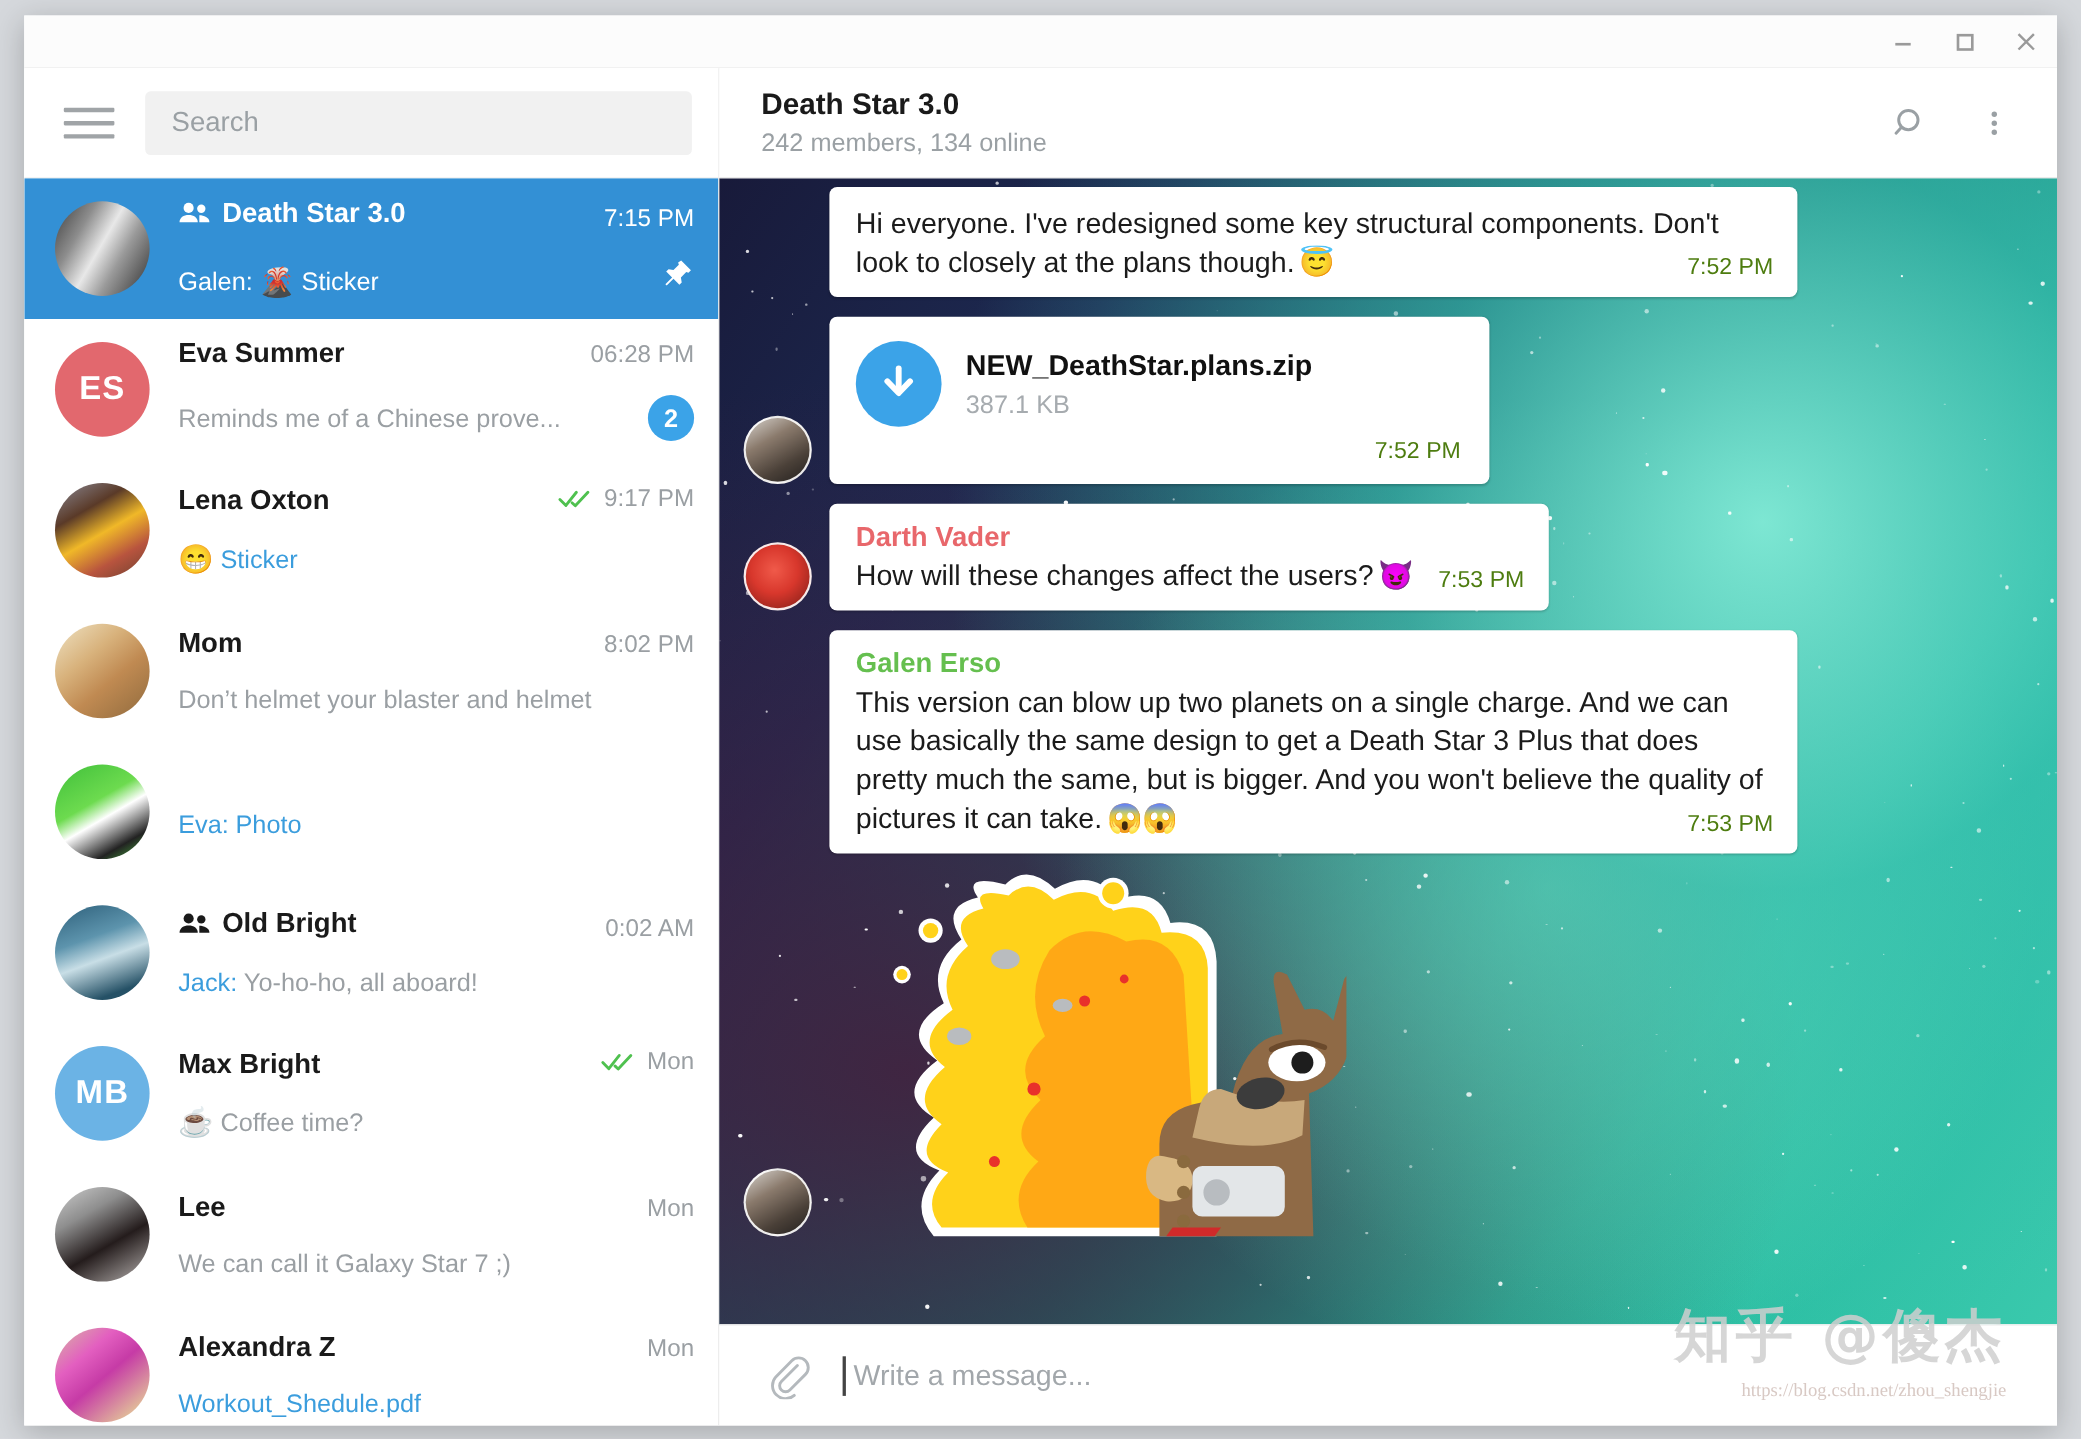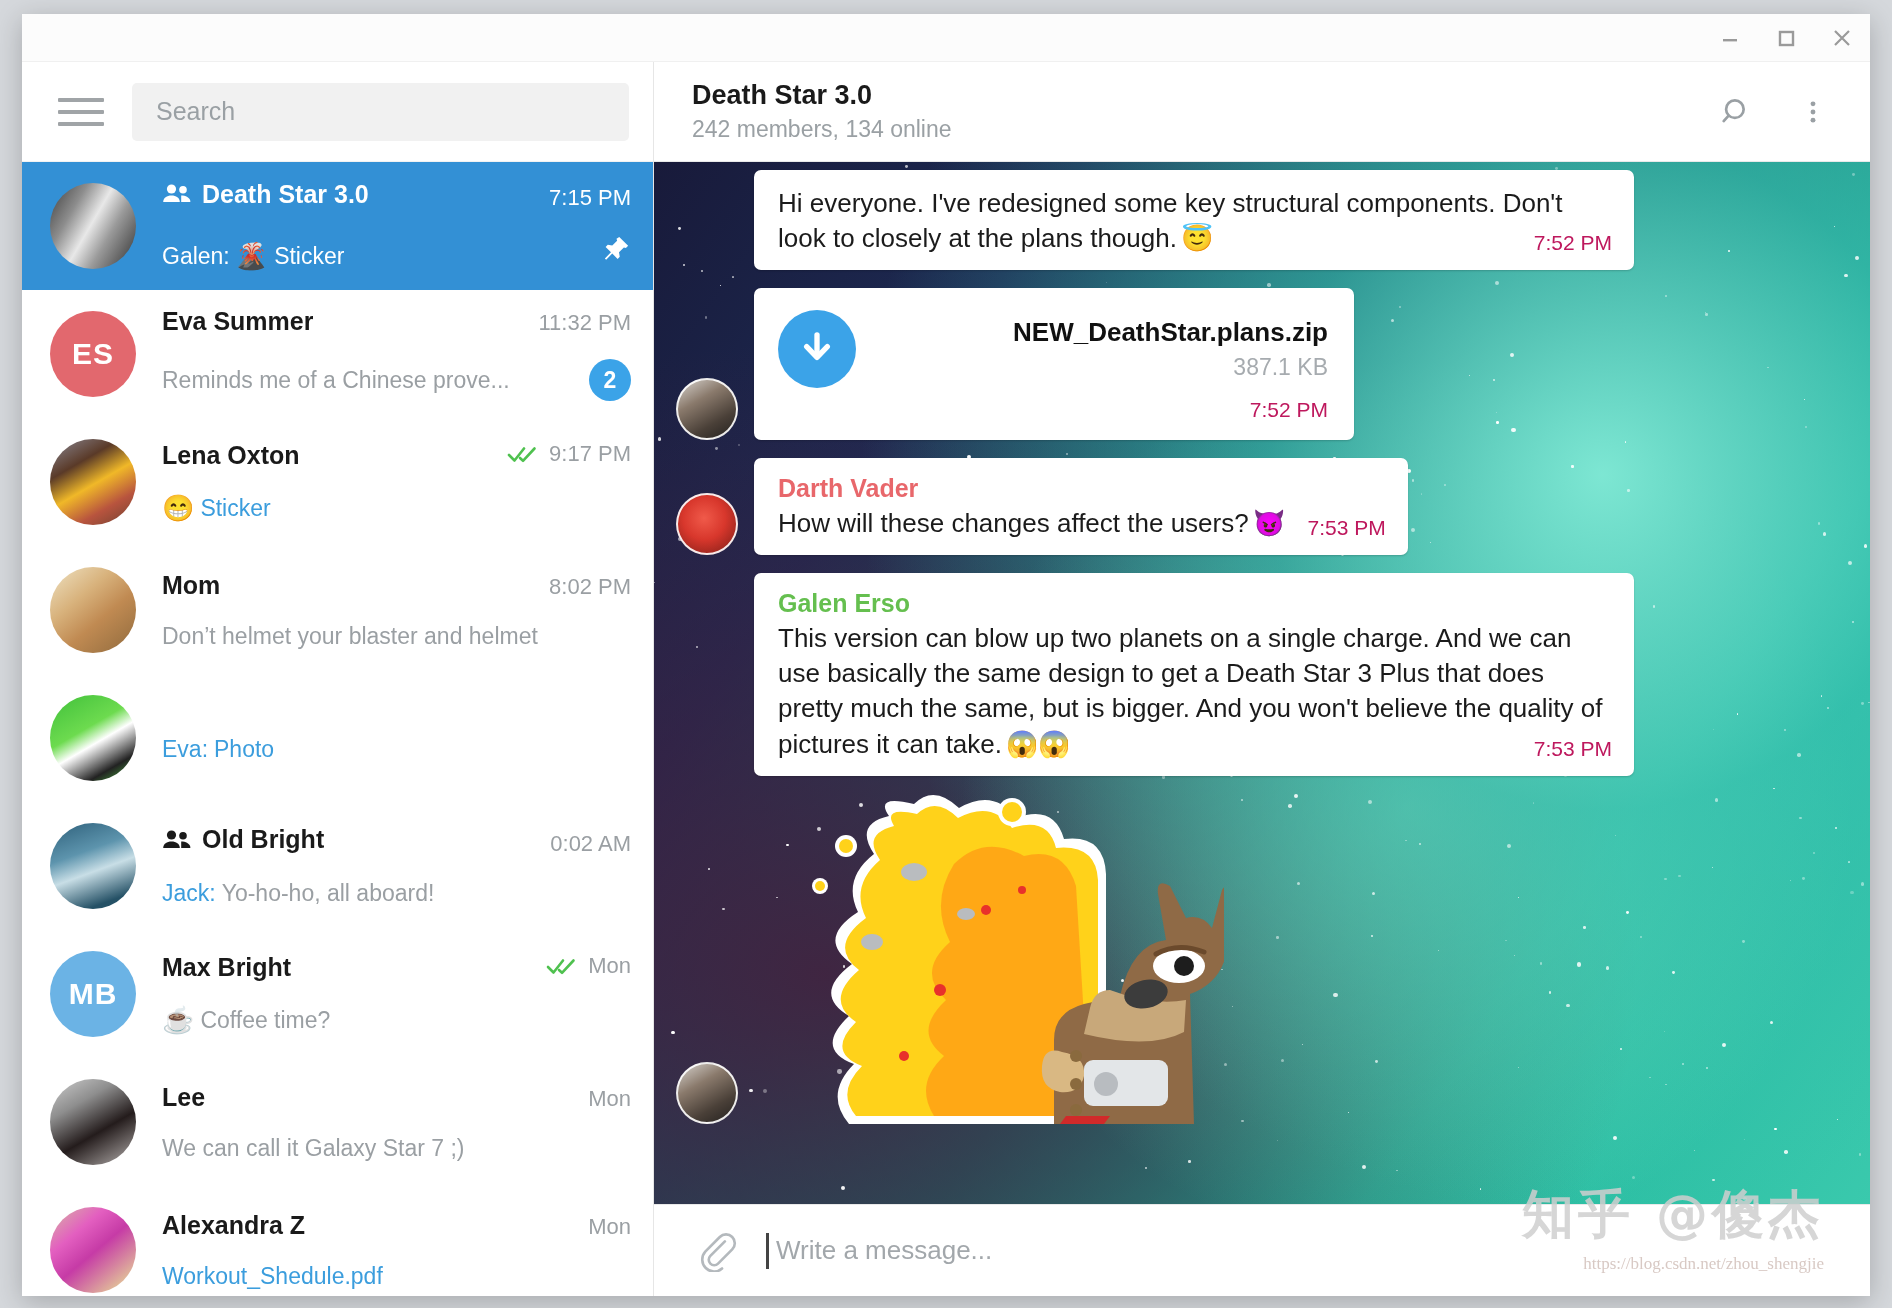--- a/index.html
+++ b/index.html
@@ -162,33 +162,33 @@
     max-width: 880px; position:relative;
   }
   .bubble .name { font-size:25px; font-weight:bold; margin-bottom:3px; }
   .name.vader { color:#e8676b; }
   .name.galen { color:#65bf4f; }
   .btext {
     font-size:26px; color:#1b1b1b; line-height:1.35;
     display:inline;
   }
   .btime {
-    font-size:21px; color:#be185d; float:right;
+    font-size:21px; color:#4d7c0f; float:right;
     margin-left:22px; margin-top:10px; white-space:nowrap;
   }
   .emoji { font-size:26px; }
 
   
   .file-bubble { padding: 22px 26px 18px 24px; min-width:600px; }
   .file-inner { display:flex; align-items:center; gap:22px; }
   .dl-circle {
     width:78px; height:78px; border-radius:50%; background:#3ba3e8;
     flex:0 0 78px; display:flex; align-items:center; justify-content:center;
   }
-  .file-meta { flex:1;text-align:right; }
+  .file-meta { flex:1; }
   .file-name { font-size:26px; font-weight:bold; color:#111; }
   .file-size { font-size:23px; color:#a6abaf; margin-top:6px; }
 
   
   .sticker-row { display:flex; align-items:flex-end; }
   .sticker { width:470px; height:330px; position:relative; }
 
   
   .composer {
     height:92px; flex:0 0 92px; background:#fff;
@@ -281,21 +281,21 @@
             </div>
           </div>
           <div class="chat-row">
             <div class="avatar" style="background: rgb(226, 104, 110);">ES</div>
             <div class="rowmain">
               <div class="rowline">
                 <div class="rowtitle">
                   <span>Eva Summer</span>
                 </div>
                 <div class="rowtime">
-                  <span>11:32 PM</span>
+                  <span>06:28 PM</span>
                 </div>
               </div>
               <div class="rowline second">
                 <div class="rowsub">
                   <span class="">Reminds me of a Chinese prove...</span>
                 </div>
                 <div>
                   <div class="badge">2</div>
                 </div>
               </div>

